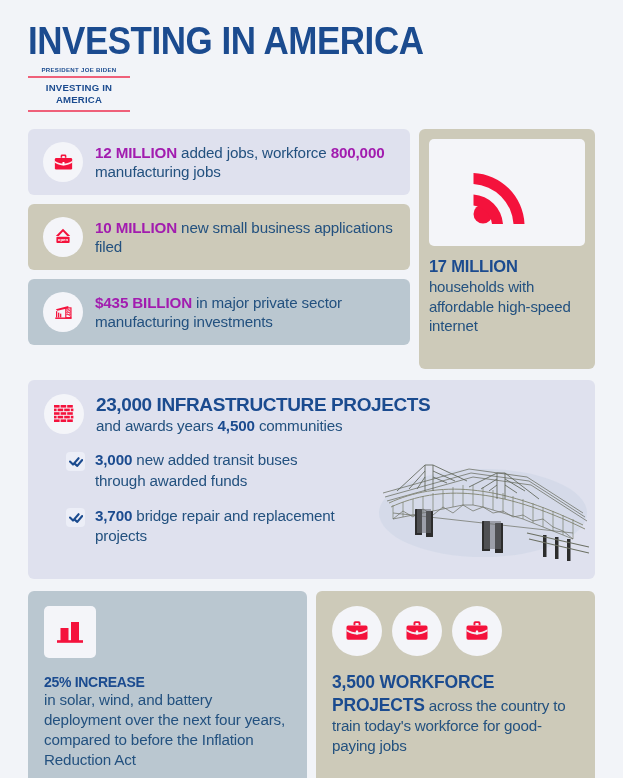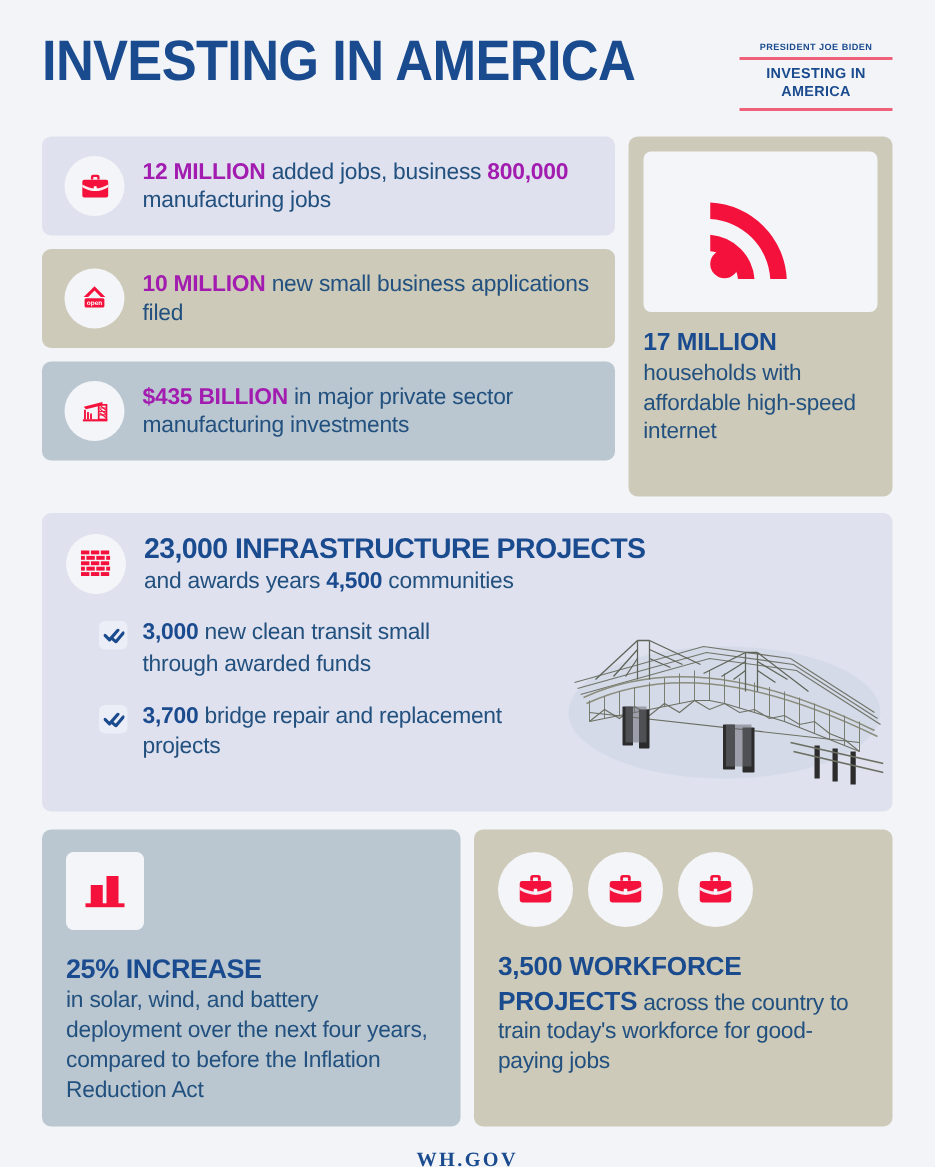--- a/index.html
+++ b/index.html
@@ -16,20 +16,21 @@
   }
 
   .page { width: 623px; height: 778px; position: relative; }
 
   
   .header {
     display: flex;
     align-items: flex-start;
     justify-content: space-between;
     padding: 22px 28px 0 28px;
+    flex-direction: column;
   }
   .main-title {
     font-size: 38px;
     font-weight: 800;
     letter-spacing: -0.5px;
     color: #1b4b8f;
     line-height: 1;
     font-stretch: condensed;
     transform: scaleX(0.92);
     transform-origin: left center;
@@ -202,21 +203,21 @@
     margin-bottom: 16px;
   }
   .briefcase-row { display: flex; gap: 10px; margin-bottom: 15px; }
   .bc-circle {
     width: 50px; height: 50px;
     border-radius: 50%;
     background: #f4f5f9;
     display: flex; align-items: center; justify-content: center;
   }
   .panel-head {
-    font-size: 18px;
+    font-size: 14px;
     font-weight: 800;
     color: #1b4b8f;
     letter-spacing: -0.3px;
     line-height: 1.15;
   }
   .panel-body {
     font-size: 15.2px;
     line-height: 1.32;
     color: #23517f;
     letter-spacing: -0.15px;
@@ -260,21 +261,21 @@
       <div class="stat-card card-lavender">
         <div class="icon-circle">
           <svg width="23" height="23" viewBox="0 0 24 24" aria-hidden="true">
             <path d="M9 5.2a1.5 1.5 0 0 1 1.5-1.5h3A1.5 1.5 0 0 1 15 5.2V7h-1.6V5.6a.4.4 0 0 0-.4-.4h-2a.4.4 0 0 0-.4.4V7H9z" fill="#f4123c"></path>
             <rect x="3" y="7.2" width="18" height="12.2" rx="1.4" fill="#f4123c"></rect>
             <path d="M3 10.4c3.4 1.9 6.1 2.7 9 2.7s5.6-.8 9-2.7v1.9c-3.4 1.9-6.1 2.7-9 2.7s-5.6-.8-9-2.7z" fill="#ffffff" opacity="0.92"></path>
             <rect x="11" y="11.6" width="2" height="3.3" rx="0.4" fill="#ffffff"></rect>
           </svg>
         </div>
         <div class="stat-text">
-          <b>12 MILLION</b><span> added jobs, business </span><b>800,000</b><span> manufacturing jobs</span>
+          <b>12 MILLION</b><span> added jobs, workforce </span><b>800,000</b><span> manufacturing jobs</span>
         </div>
       </div>
 
       <div class="stat-card card-tan">
         <div class="icon-circle">
           <svg width="24" height="24" viewBox="0 0 24 24" aria-hidden="true">
             <path d="M12 3.8 19.2 11H16.2L12 6.6 7.8 11H4.8z" fill="#f4123c"></path>
             <rect x="5.4" y="11.8" width="13.2" height="6.2" rx="1" fill="#f4123c"></rect>
             <text x="12" y="16.4" font-family="Liberation Sans, sans-serif" font-size="4.3" font-weight="700" fill="#ffffff" text-anchor="middle">open</text>
           </svg>
@@ -352,21 +353,21 @@
     </div>
 
     <div class="bullets">
       <div class="bullet-row">
         <div class="check-box">
           <svg width="14" height="11" viewBox="0 0 14 11" aria-hidden="true">
             <path d="M1 5.6 4 8.6 9.6 2.2" stroke="#1b4b8f" stroke-width="2.1" fill="none" stroke-linecap="round" stroke-linejoin="round"></path>
             <path d="M5.6 7.6 8.3 9.9 13.2 4" stroke="#1b4b8f" stroke-width="2.1" fill="none" stroke-linecap="round" stroke-linejoin="round"></path>
           </svg>
         </div>
-        <div class="bullet-text"><b>3,000</b><span> new clean transit small through awarded funds</span></div>
+        <div class="bullet-text"><b>3,000</b><span> new added transit buses through awarded funds</span></div>
       </div>
       <div class="bullet-row">
         <div class="check-box">
           <svg width="14" height="11" viewBox="0 0 14 11" aria-hidden="true">
             <path d="M1 5.6 4 8.6 9.6 2.2" stroke="#1b4b8f" stroke-width="2.1" fill="none" stroke-linecap="round" stroke-linejoin="round"></path>
             <path d="M5.6 7.6 8.3 9.9 13.2 4" stroke="#1b4b8f" stroke-width="2.1" fill="none" stroke-linecap="round" stroke-linejoin="round"></path>
           </svg>
         </div>
         <div class="bullet-text"><b>3,700</b><span> bridge repair and replacement projects</span></div>
       </div>

